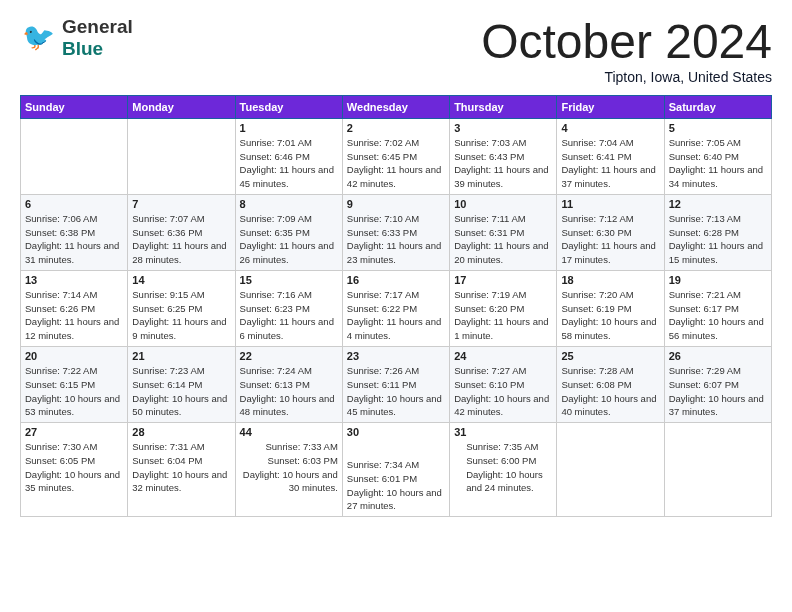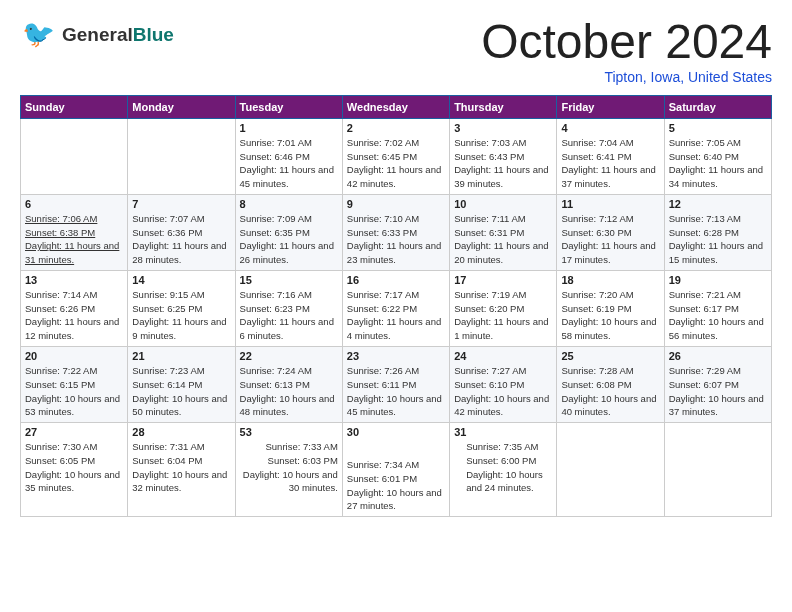--- a/index.html
+++ b/index.html
@@ -26,29 +26,29 @@
       text-align: right;
     }
     .month-title {
       font-size: 48px;
       font-weight: normal;
       color: #222;
       line-height: 1.1;
     }
     .location {
       font-size: 14px;
-      color: #1d4ed8;
+      color: #0f172a;
     }
     .calendar {
       width: 100%;
       border-collapse: collapse;
       font-size: 10px;
     }
     .calendar th {
-      background: #701a75;
+      background: #6d28d9;
       color: #fff;
       padding: 5px 4px;
       text-align: left;
       font-size: 11px;
       font-weight: bold;
       border: 1px solid #1a5fa0;
     }
     .calendar td {
       border: 1px solid #ccc;
       vertical-align: top;
@@ -79,21 +79,21 @@
       display: flex;
       align-items: center;
       gap: 4px;
     }
     .logo-icon {
       width: 38px;
       height: 38px;
     }
     .logo-words {
       display: flex;
-      flex-direction: row;
+      flex-direction: column;
       font-weight: bold;
       font-size: 19px;
       line-height: 1.15;
       color: #333;
     }
     .logo-words .blue { color: #0f766e; }
   </style>
 </head>
 <body>
 
@@ -157,21 +157,21 @@
           <td>
             <span class="day-num">5</span>
             <div class="day-info" style="white-space: pre-line;">Sunrise: 7:05 AM
 Sunset: 6:40 PM
 Daylight: 11 hours and 34 minutes.</div>
           </td>
         </tr>
         <tr>
           <td>
             <span class="day-num">6</span>
-            <div class="day-info" style="white-space: pre-line; text-decoration: underline;">Sunrise: 7:06 AM
+            <div class="day-info" style="white-space: pre-line;">Sunrise: 7:06 AM
 Sunset: 6:38 PM
 Daylight: 11 hours and 31 minutes.</div>
           </td>
           <td>
             <span class="day-num">7</span>
             <div class="day-info" style="white-space: pre-line;">Sunrise: 7:07 AM
 Sunset: 6:36 PM
 Daylight: 11 hours and 28 minutes.</div>
           </td>
           <td>
@@ -300,21 +300,21 @@
 Sunset: 6:05 PM
 Daylight: 10 hours and 35 minutes.</div>
           </td>
           <td>
             <span class="day-num">28</span>
             <div class="day-info" style="white-space: pre-line;">Sunrise: 7:31 AM
 Sunset: 6:04 PM
 Daylight: 10 hours and 32 minutes.</div>
           </td>
           <td>
-            <span class="day-num">53</span>
+            <span class="day-num">44</span>
             <div class="day-info" style="white-space: pre-line; text-align: right;">Sunrise: 7:33 AM
 Sunset: 6:03 PM
 Daylight: 10 hours and 30 minutes.</div>
           </td>
           <td>
             <span class="day-num">30</span>
             <div class="day-info" style="white-space: pre-line; margin-top: 20px;">Sunrise: 7:34 AM
 Sunset: 6:01 PM
 Daylight: 10 hours and 27 minutes.</div>
           </td>

